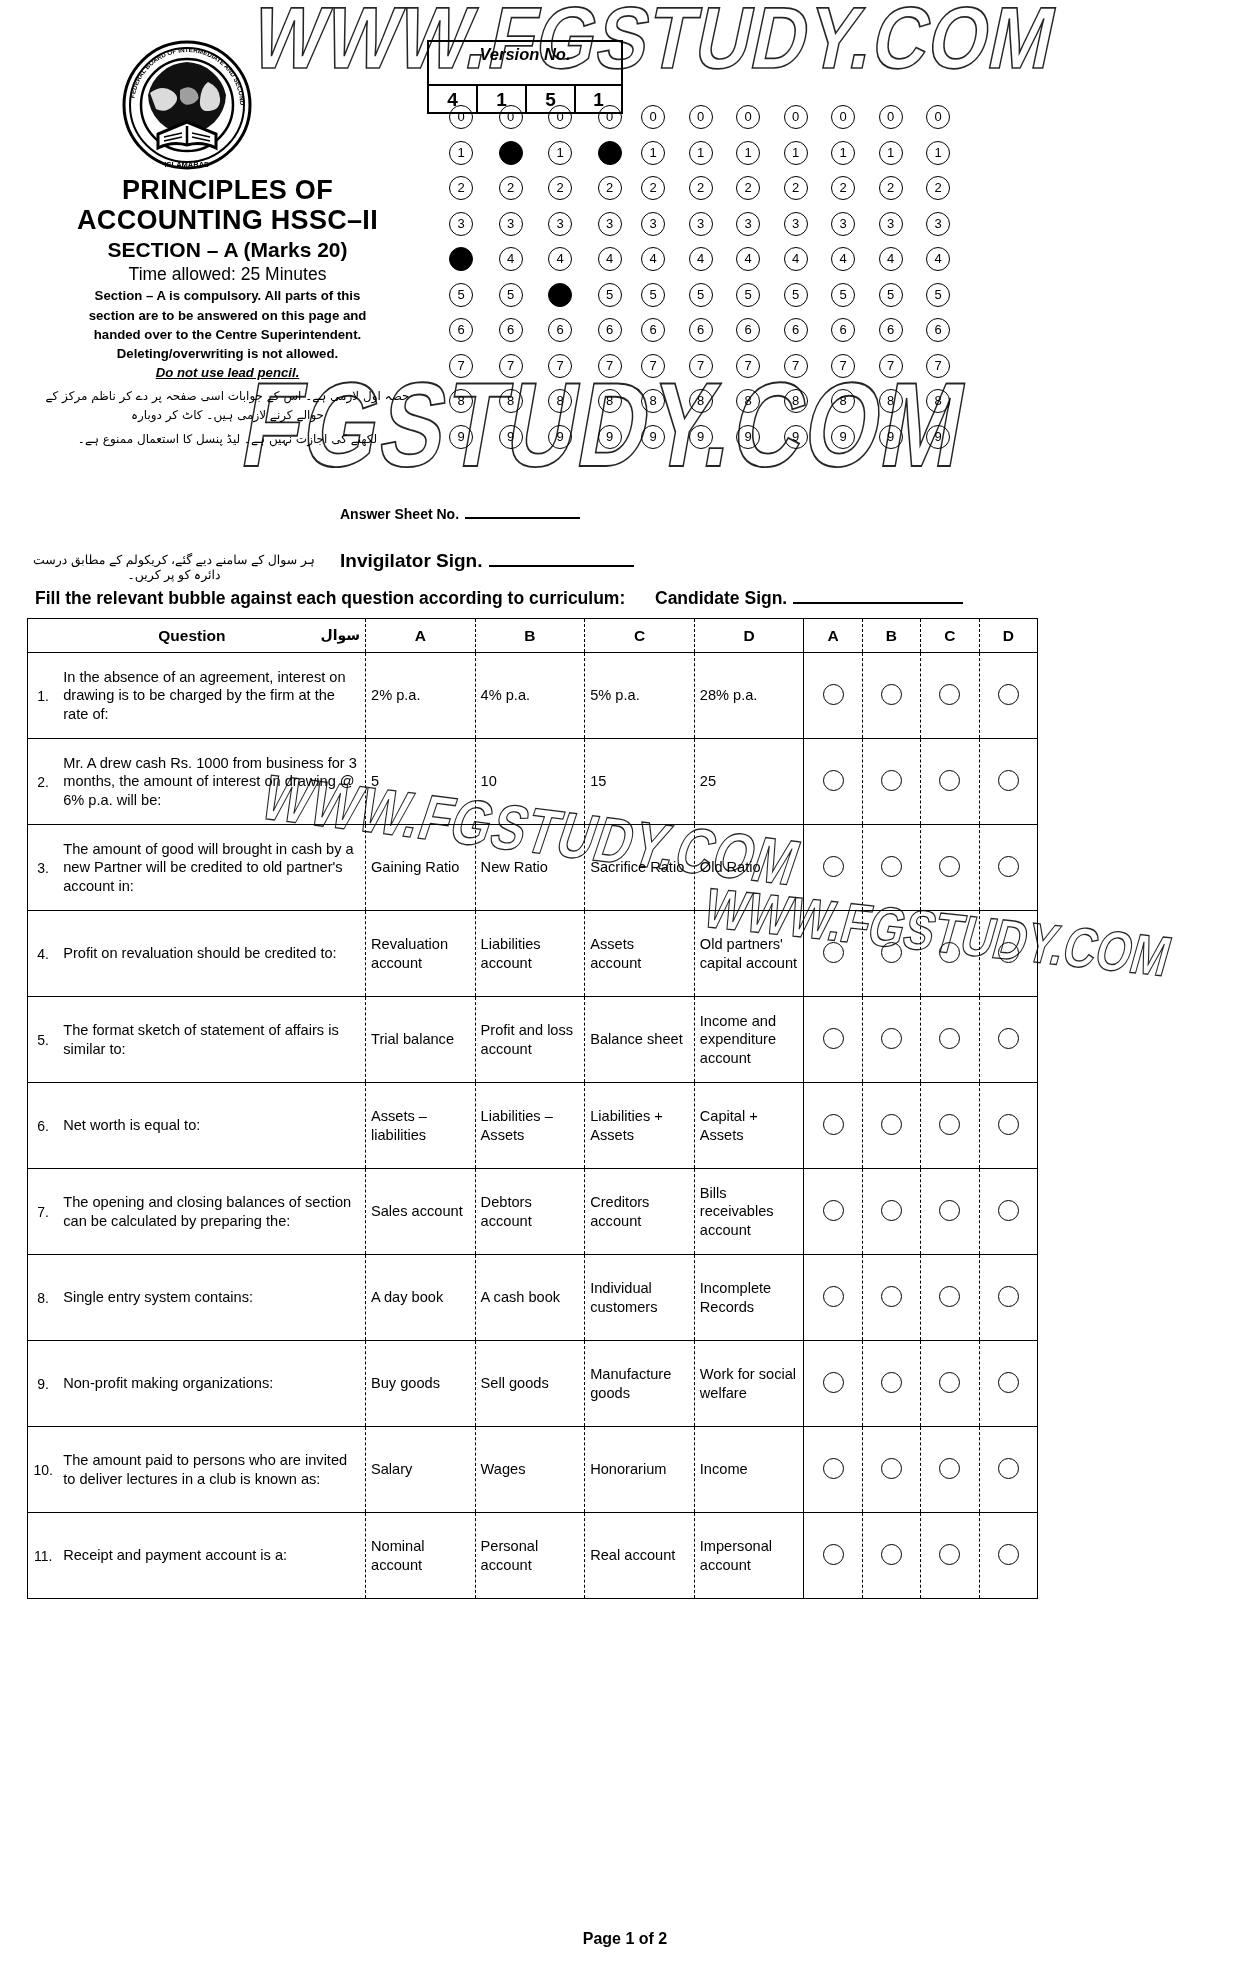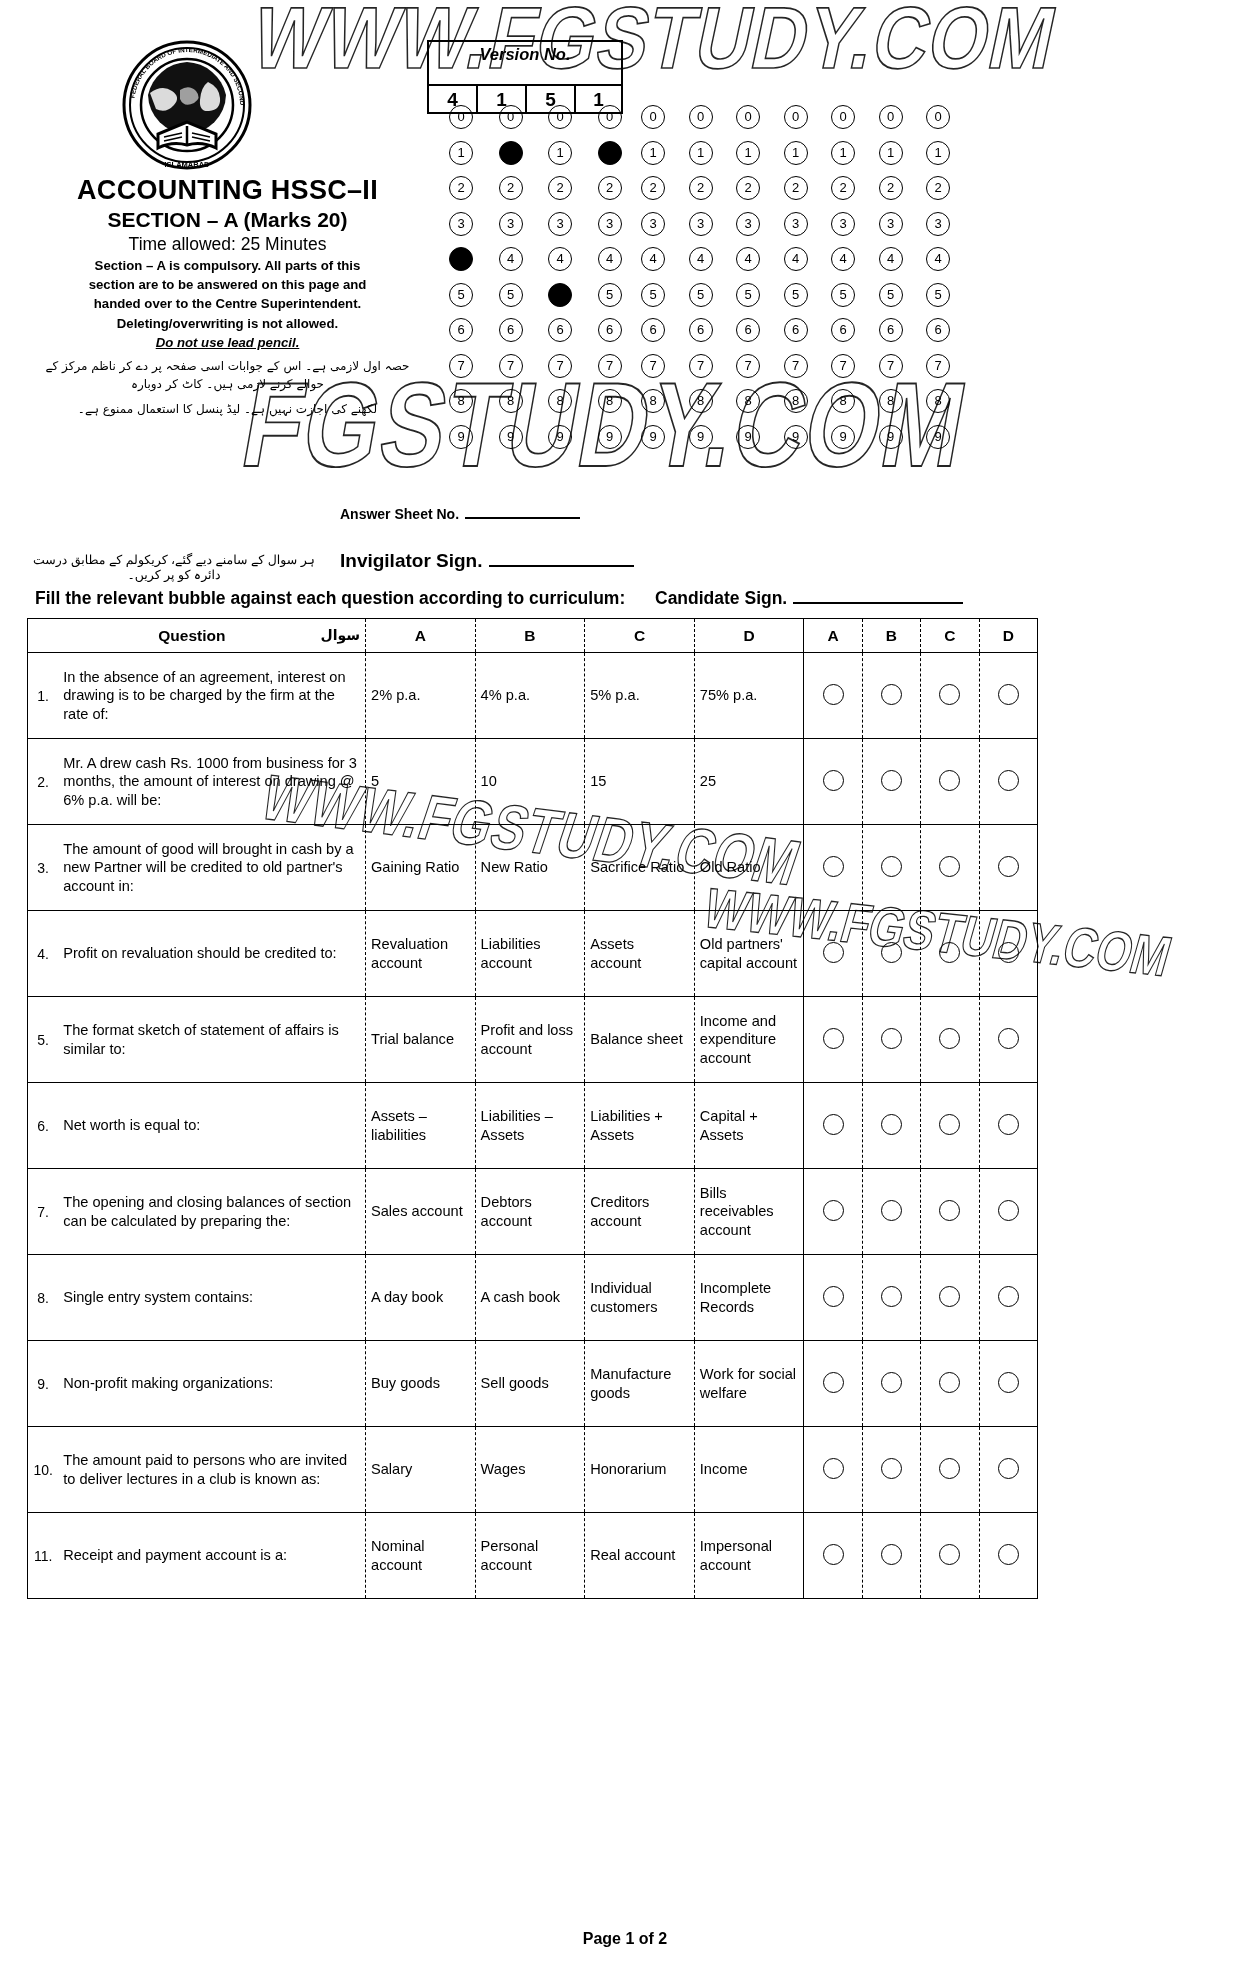--- a/index.html
+++ b/index.html
@@ -205,20 +205,21 @@
       <path d="M44 99 L62 95 M44 103 L62 99 M72 95 L90 99 M72 99 L90 103" stroke="#000" stroke-width="1.6"></path>
       <text x="67" y="129" font-size="7.5" font-weight="bold" text-anchor="middle" font-family="Liberation Sans, sans-serif">ISLAMABAD</text>
       <path id="seal-arc" d="M14 67 A53 53 0 0 1 120 67" fill="none"></path>
       <text font-size="6.4" font-weight="bold" font-family="Liberation Sans, sans-serif">
         <textPath href="#seal-arc" startOffset="4%">FEDERAL BOARD OF INTERMEDIATE AND SECONDARY EDUCATION</textPath>
       </text>
     </svg>
   </div>
 
   <div class="title-block">
+    <div class="t-main">PRINCIPLES OF</div>
     <div class="t-main">ACCOUNTING HSSC–II</div>
     <div class="t-section">SECTION – A (Marks 20)</div>
     <div class="t-time">Time allowed: 25 Minutes</div>
     <div class="t-note">Section – A is compulsory. All parts of this</div>
     <div class="t-note">section are to be answered on this page and</div>
     <div class="t-note">handed over to the Centre Superintendent.</div>
     <div class="t-note">Deleting/overwriting is not allowed.</div>
     <div class="t-note t-note-ital">Do not use lead pencil.</div>
     <div class="t-urdu">حصہ اول لازمی ہے۔ اس کے جوابات اسی صفحہ پر دے کر ناظم مرکز کے حوالے کرنے لازمی ہیں۔ کاٹ کر دوبارہ</div>
     <div class="t-urdu">لکھنے کی اجازت نہیں ہے۔ لیڈ پنسل کا استعمال ممنوع ہے۔</div>
@@ -425,21 +426,21 @@
       <th class="c-ans last">D</th>
     </tr>
   </thead>
   <tbody id="qt-body">
       <tr>
         <td class="c-num">1.</td>
         <td class="c-q">In the absence of an agreement, interest on drawing is to be charged by the firm at the rate of:</td>
         <td class="c-opt">2% p.a.</td>
         <td class="c-opt">4% p.a.</td>
         <td class="c-opt">5% p.a.</td>
-        <td class="c-opt">75% p.a.</td>
+        <td class="c-opt">28% p.a.</td>
         <td class="c-ans first"><span class="ans-circle"></span></td>
         <td class="c-ans"><span class="ans-circle"></span></td>
         <td class="c-ans"><span class="ans-circle"></span></td>
         <td class="c-ans last"><span class="ans-circle"></span></td>
       </tr>
       <tr>
         <td class="c-num">2.</td>
         <td class="c-q">Mr. A drew cash Rs. 1000 from business for 3 months, the amount of interest on drawing @ 6% p.a. will be:</td>
         <td class="c-opt">5</td>
         <td class="c-opt">10</td>

